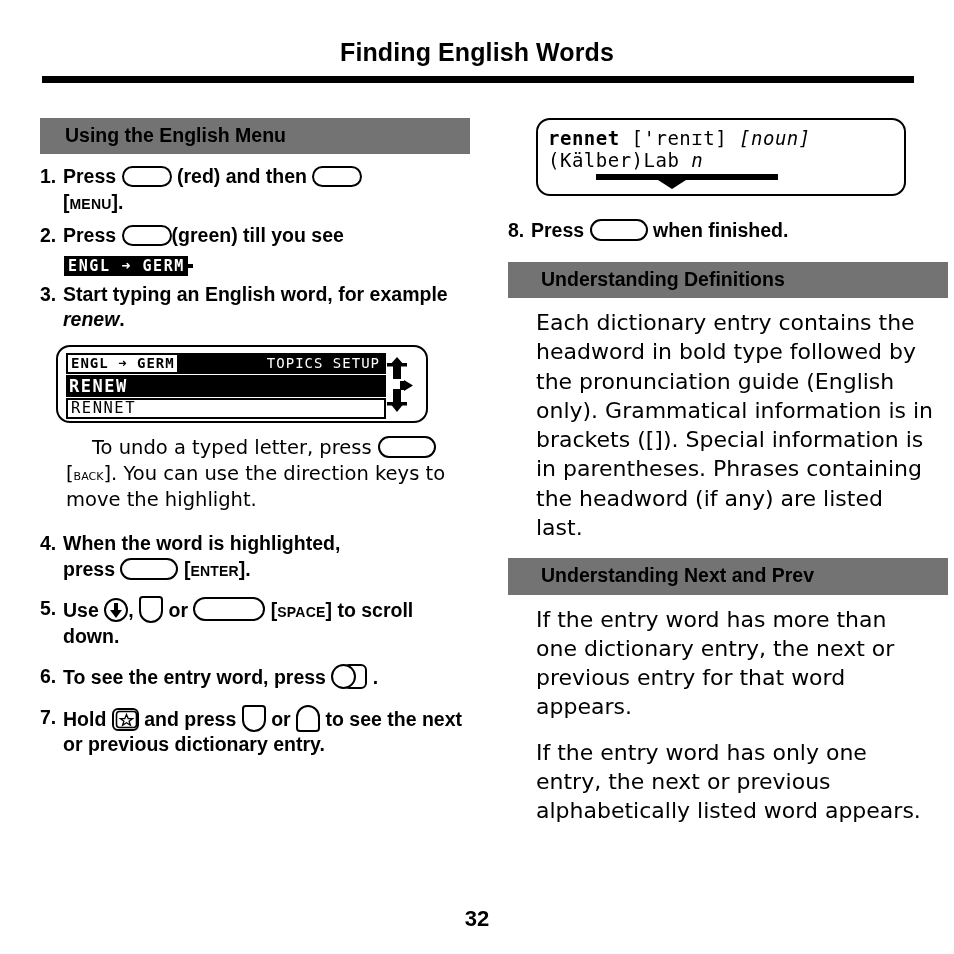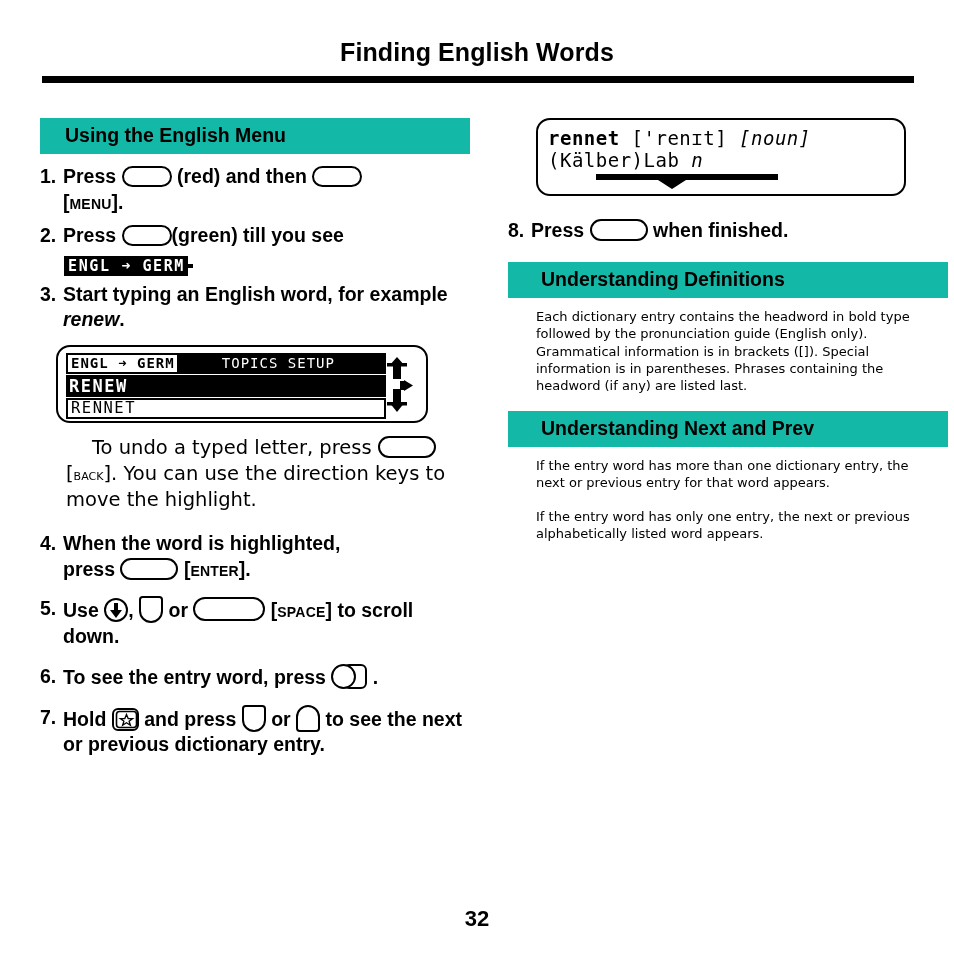--- a/index.html
+++ b/index.html
@@ -39,21 +39,21 @@
   
   .col {
     position: absolute;
     top: 118px;
   }
   .col-left  { left: 40px;  width: 430px; }
   .col-right { left: 508px; width: 440px; }
 
   
   .section-band {
-    background: #14b8a6;
+    background: #737373;
     font-size: 19.5px;
     font-weight: bold;
     padding: 7px 0 8px 25px;
     line-height: 1.1;
     margin-bottom: 10px;
   }
   .col-right .section-band { padding-left: 33px; }
 
   
   .step {
@@ -75,21 +75,21 @@
     font-weight: bold;
     font-size: 19.5px;
   }
   .kcap .sc {
     font-size: 14px;
     letter-spacing: 0.2px;
   }
 
   
   .para {
-    font-size: 13px;
+    font-size: 22px;
     font-weight: normal;
     line-height: 1.33;
     font-family: "DejaVu Sans", sans-serif;
     margin: 0 0 16px 0;
   }
   .col-right .para { margin-left: 28px; width: 398px; }
   .note {
     font-size: 19.5px;
     font-weight: normal;
     font-family: "DejaVu Sans", sans-serif;
@@ -218,21 +218,21 @@
     height: 78px;
     margin: 0 0 0 28px;
     padding: 7px 10px;
   }
   .lcd-tabbar { border: 2px solid #000; width: 320px; height: 21px; display: flex; box-sizing: border-box; }
   .lcd-tab-active {
     background: #fff; color: #000; font-weight: bold;
     padding: 0 2px 0 3px; line-height: 17px; font-size: 14px; letter-spacing: 1px;
   }
   .lcd-tab-rest {
-    background: #000; color: #fff; flex: 1; text-align: center;
+    background: #000; color: #fff; flex: 1; text-align: right;
     padding-right: 4px; line-height: 17px; font-size: 14px; letter-spacing: 1px;
   }
   .lcd-line-inv {
     width: 320px; height: 22px; background: #000; color: #fff;
     font-weight: bold; font-size: 17px; letter-spacing: 1.5px;
     line-height: 22px; padding-left: 3px; box-sizing: border-box;
     margin-top: 1px;
   }
   .lcd-line-box {
     width: 320px; height: 21px; border: 2px solid #000; color: #000;

